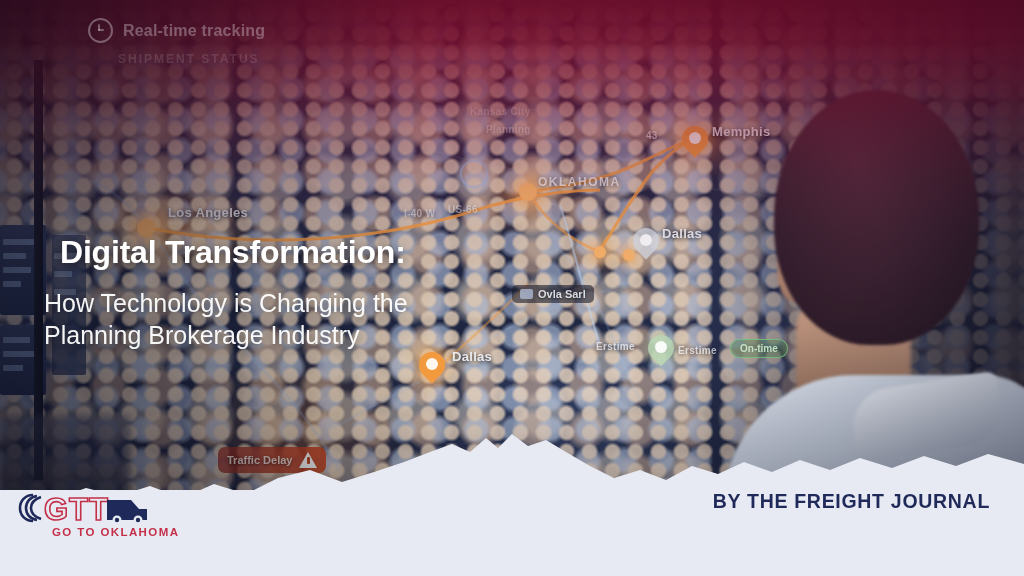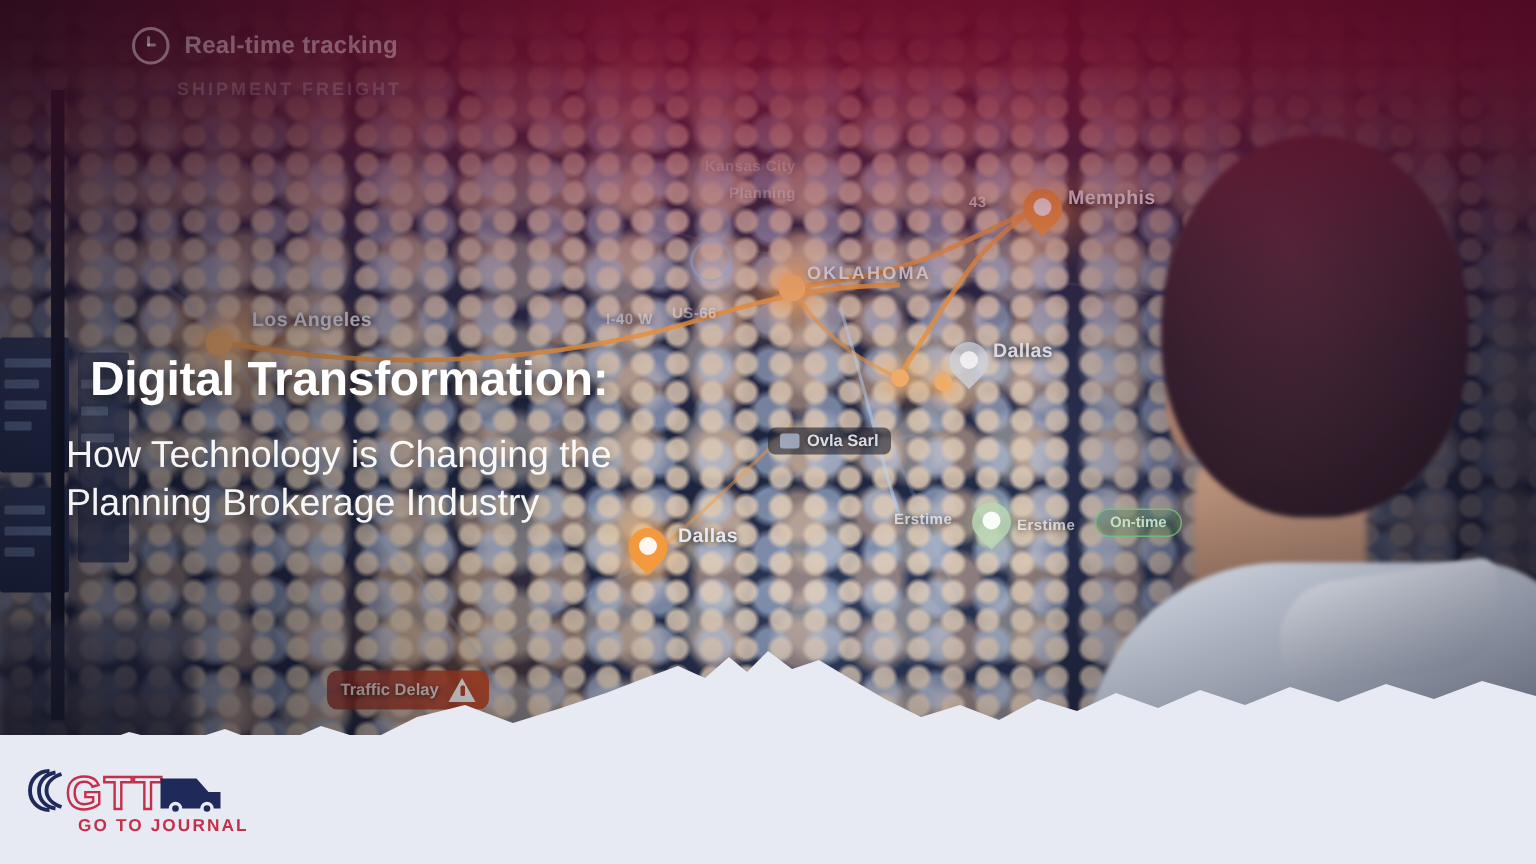--- a/index.html
+++ b/index.html
@@ -222,21 +222,21 @@
   }
 
   
   .torn{position:absolute;left:0;bottom:0;width:1024px;height:150px;pointer-events:none;}
   .footer{
     position:absolute;left:0;bottom:0;width:1024px;height:86px;
     background:#e7eaf2;
   }
   .footer-inner{
     position:absolute;left:0;bottom:0;width:1024px;height:86px;
-    display:flex;align-items:center;justify-content:space-between;
+    display:flex;align-items:flex-start;justify-content:space-between;
     padding:0 34px 0 16px;box-sizing:border-box;
   }
   .logo{display:flex;flex-direction:column;gap:2px;}
   .logo-top{display:flex;align-items:flex-end;height:34px;}
   .wheel{
     width:30px;height:32px;margin-right:-2px;flex:0 0 auto;
   }
   .gtt-text{
     font-size:31px;font-weight:700;letter-spacing:1px;line-height:.95;
     color:transparent;-webkit-text-stroke:1.6px #c4304a;
@@ -356,21 +356,21 @@
     </div>
 
     <div class="crimson"></div>
     <div class="leftshade"></div>
     <div class="vignette"></div>
 
     <div class="hud">
       <span class="clock-icon"></span>
       <span>Real-time tracking</span>
     </div>
-    <div class="hud-sub">SHIPMENT FREIGHT</div>
+    <div class="hud-sub">SHIPMENT STATUS</div>
   </div>
 
   <div class="headline">
     <p class="h-title">Digital Transformation:</p>
     <p class="h-sub">How Technology is Changing the</p>
     <p class="h-sub" style="margin-top:0;">Planning Brokerage Industry</p>
   </div>
 
   <svg class="torn" viewBox="0 0 1024 150" preserveAspectRatio="none">
     <path fill="#e7eaf2" d="M0 78 L28 66 L58 72 L86 62 L118 70 L150 60 L182 72 L214 58
@@ -394,18 +394,19 @@
         </svg>
         <span class="gtt-text">GTT</span>
         <svg class="truck" viewBox="0 0 44 28">
           <path fill="#1f2a5a" d="M2 4 L26 4 L34 13 L42 13 L42 24 L2 24 Z"></path>
           <circle cx="12" cy="24" r="4.5" fill="#e7eaf2"></circle>
           <circle cx="33" cy="24" r="4.5" fill="#e7eaf2"></circle>
           <circle cx="12" cy="24" r="2.2" fill="#1f2a5a"></circle>
           <circle cx="33" cy="24" r="2.2" fill="#1f2a5a"></circle>
         </svg>
       </div>
-      <div class="logo-sub">GO TO JOURNAL</div>
-    </div>
-
+      <div class="logo-sub">GO TO OKLAHOMA</div>
+    </div>
+
+    <div class="byline">BY THE FREIGHT JOURNAL</div>
   </div>
 
 </div>
 
 </body></html>

